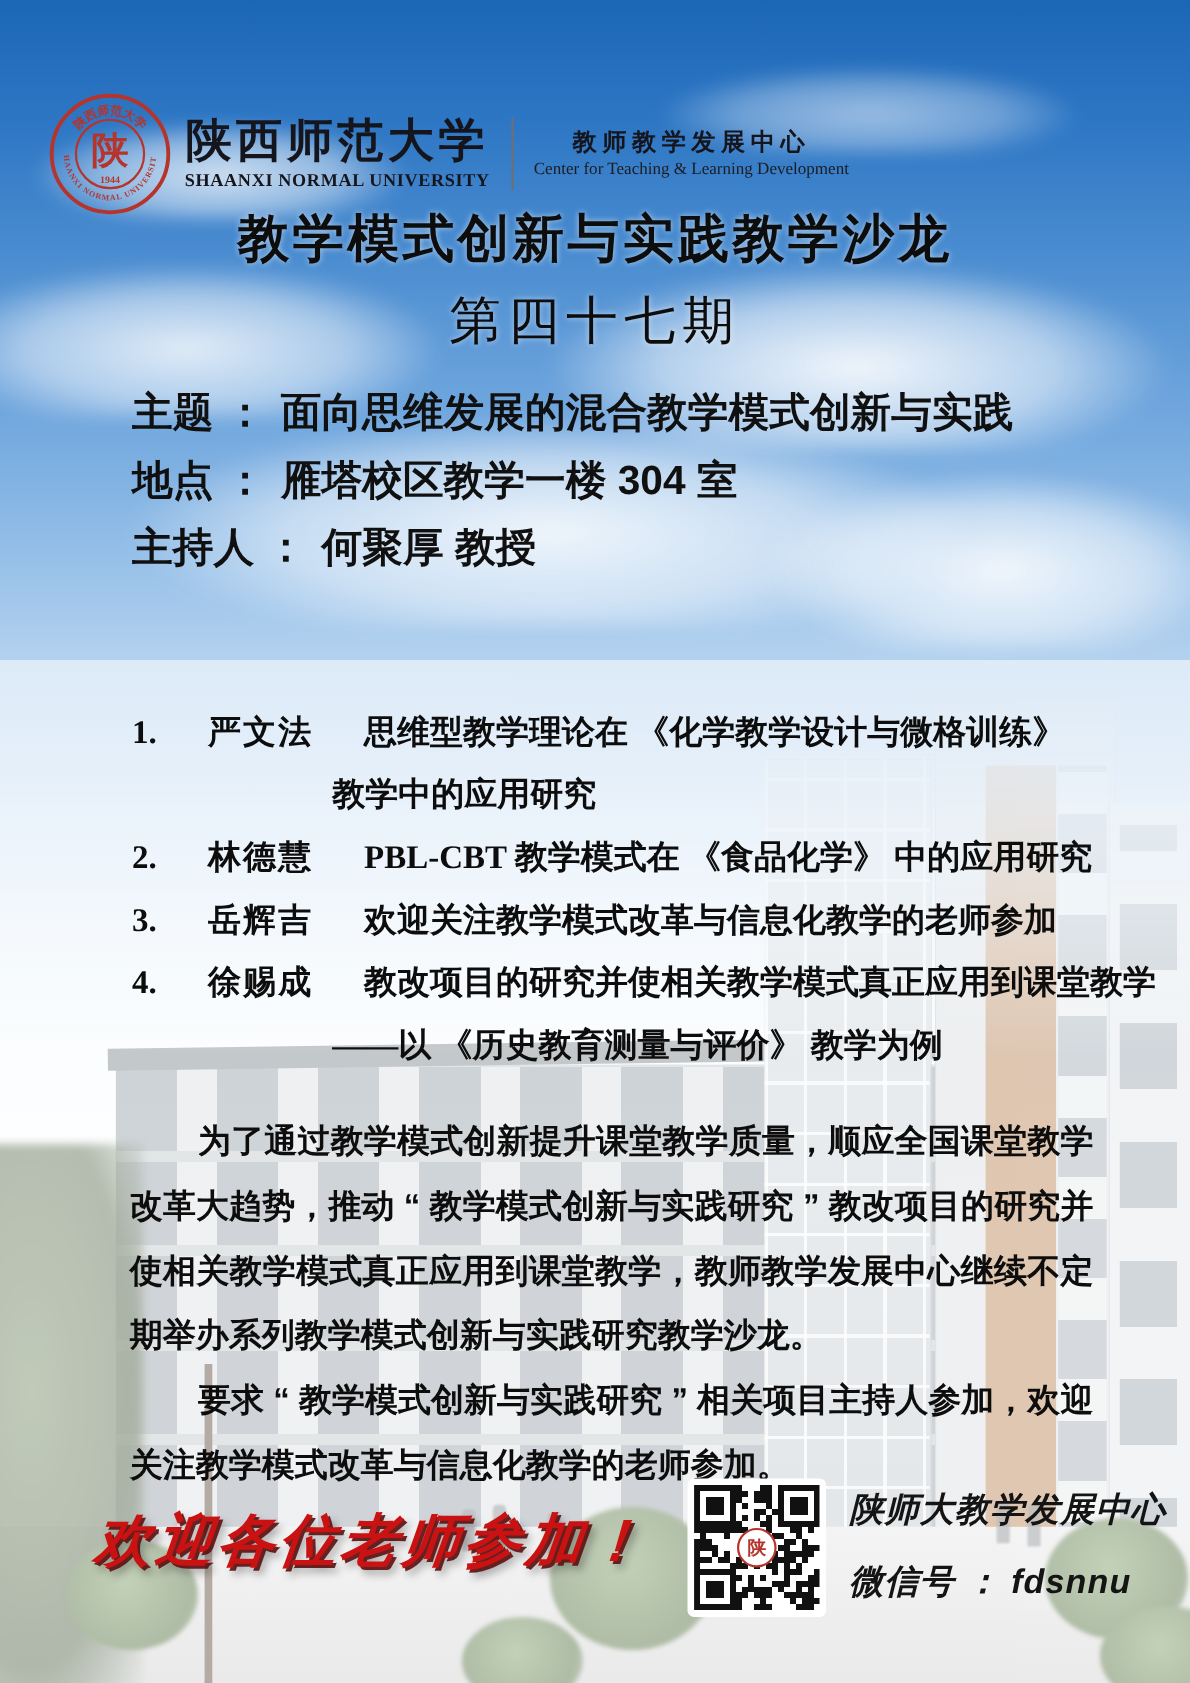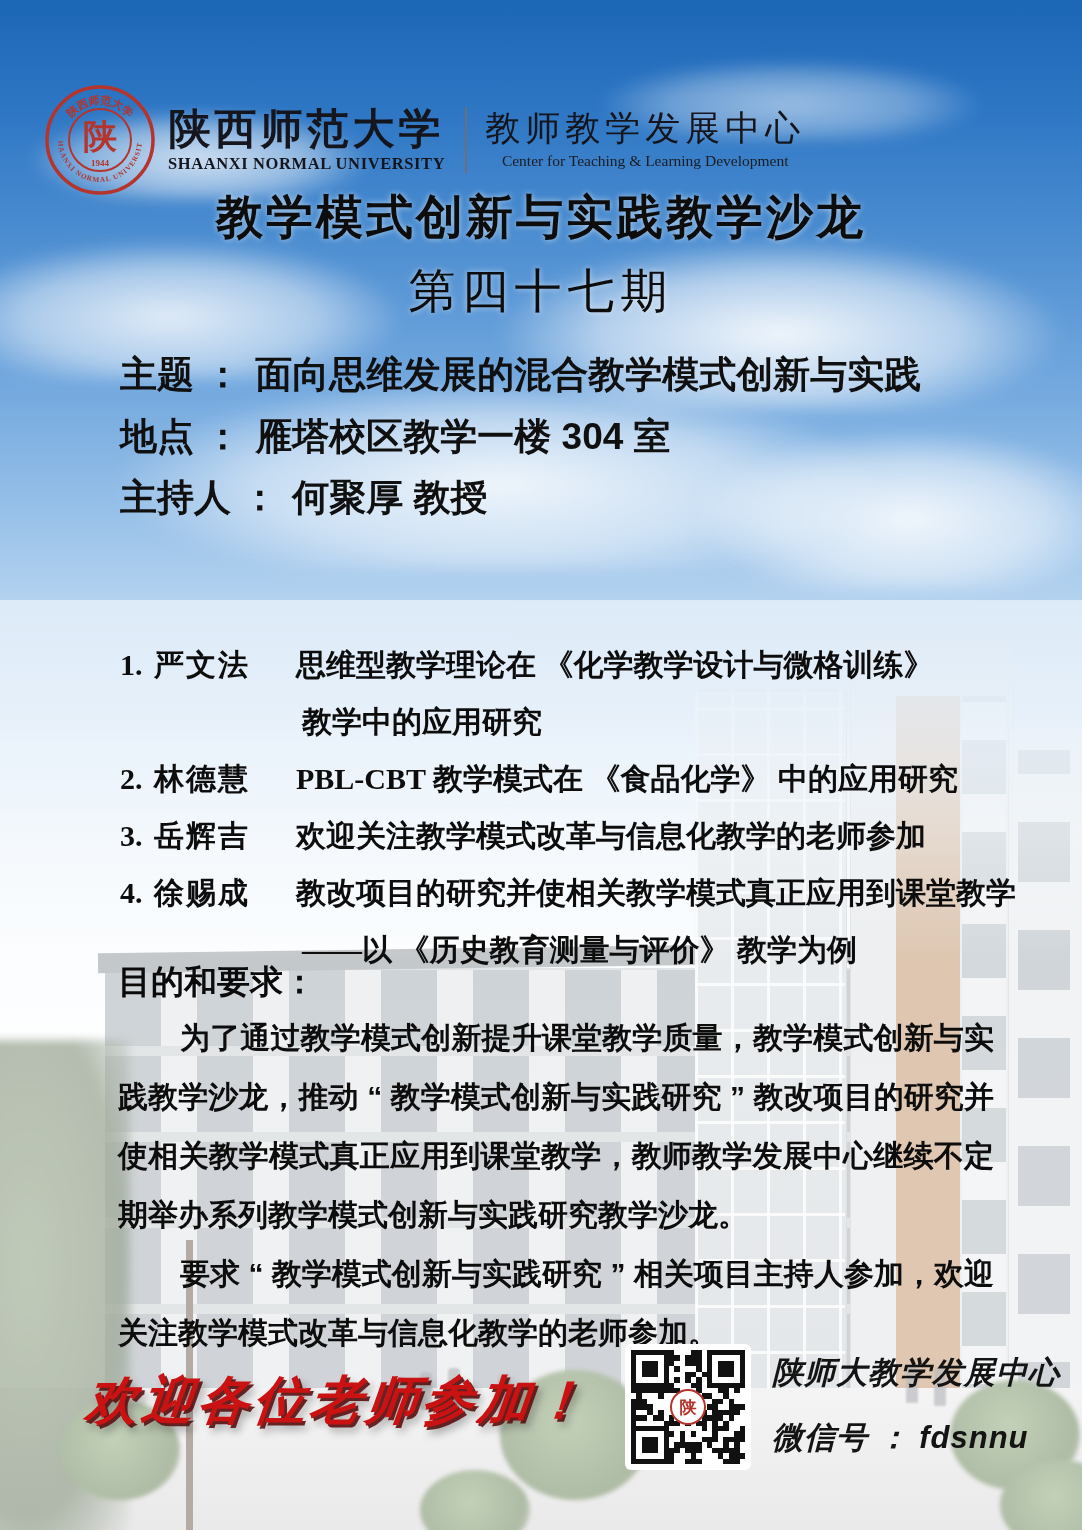--- a/index.html
+++ b/index.html
@@ -48,31 +48,31 @@
   .photo-fade{left:0;top:0;width:1082px;height:360px;background:linear-gradient(180deg,#ffffff 0%,rgba(255,255,255,.65) 45%,rgba(255,255,255,0) 100%);}
   
   .content{position:absolute;inset:0;}
   .masthead{position:absolute;left:44px;top:84px;right:30px;display:flex;align-items:center;}
   .seal{width:112px;height:112px;flex:0 0 auto;}
   .uni-block{margin-left:12px;text-align:center;}
   .uni-cn{font-family:"Liberation Serif","DejaVu Serif",serif;font-weight:700;font-size:42px;letter-spacing:4px;color:#15161d;line-height:1.1;}
   .uni-en{font-family:"Liberation Serif","DejaVu Serif",serif;font-weight:700;font-size:16.5px;letter-spacing:.6px;color:#15161d;margin-top:2px;}
   .mast-divider{width:2px;height:66px;background:#6b7077;margin:0 18px 0 20px;}
   .center-block{text-align:center;}
-  .center-cn{font-family:"Liberation Serif","DejaVu Serif",serif;font-weight:400;font-size:35px;letter-spacing:5px;color:#15161d;line-height:1.1;}
+  .center-cn{font-family:"Liberation Serif","DejaVu Serif",serif;font-weight:700;font-size:22px;letter-spacing:5px;color:#15161d;line-height:1.1;}
   .center-en{font-family:"Liberation Serif","DejaVu Serif",serif;font-size:15.5px;color:#1b1c22;margin-top:3px;}
   .title1{position:absolute;left:0;top:186px;width:100%;text-align:center;font-size:47px;font-weight:900;letter-spacing:3px;color:#0d0d0d;text-shadow:0 0 6px rgba(255,255,255,.6);}
   .title2{position:absolute;left:0;top:260px;width:100%;text-align:center;font-size:47px;font-weight:400;letter-spacing:6px;color:#0d0d0d;text-shadow:0 0 6px rgba(255,255,255,.6);}
   .info{position:absolute;left:120px;top:350px;width:880px;}
   .info-row{height:61.5px;font-size:37px;font-weight:700;color:#101010;white-space:nowrap;}
   .info-row .lbl{margin-right:14px;}
   .speakers{position:absolute;left:120px;top:645px;width:900px;font-family:"Liberation Serif","DejaVu Serif",serif;font-weight:700;font-size:30px;color:#0d0d0d;}
   .srow{position:relative;height:57px;white-space:nowrap;}
   .snum{display:inline-block;width:34px;}
-  .sname{display:inline-block;width:142px;letter-spacing:2px;}
+  .sname{display:inline-block;width:142px;letter-spacing:2px;margin-left:35px;}
   .sline2{padding-left:182px;}
   .sline2:empty{display:none;}
   .purpose-h{position:absolute;left:118px;top:960px;font-size:33px;font-weight:900;color:#0b0b0b;}
   .purpose-body{position:absolute;left:118px;top:1008px;width:876px;font-size:30px;font-weight:700;line-height:59px;color:#0d0d0d;text-align:justify;}
   .purpose-body p{margin:0;text-indent:62px;}
   .welcome{position:absolute;left:86px;top:1366px;font-size:52px;font-weight:900;font-style:italic;letter-spacing:4px;transform:skew(-6deg);color:#cb1212;text-shadow:3px 3px 0 rgba(90,15,15,.9),6px 7px 8px rgba(0,0,0,.35);}
   .qr{position:absolute;left:625px;top:1344px;width:126px;height:126px;background:#fff;border-radius:6px;padding:6px;box-sizing:border-box;}
   .qr svg{display:block;width:114px;height:114px;shape-rendering:crispEdges;}
   .qr-seal{position:absolute;left:50%;top:50%;width:36px;height:36px;margin:-18px 0 0 -18px;background:#fff;border:2px solid #b5342c;border-radius:50%;display:flex;align-items:center;justify-content:center;font-family:"Liberation Serif","DejaVu Serif",serif;font-weight:700;font-size:17px;color:#b5342c;box-sizing:border-box;}
   .wx{position:absolute;left:772px;top:1352px;font-style:italic;font-weight:700;color:#141414;}
@@ -173,23 +173,22 @@
       </div>
       <div class="srow">
         <span class="snum">3.</span><span class="sname">岳辉吉</span><span class="sline1">欢迎关注教学模式改革与信息化教学的老师参加</span>
       </div>
       <div class="srow">
         <span class="snum">4.</span><span class="sname">徐赐成</span><span class="sline1">教改项目的研究并使相关教学模式真正应用到课堂教学</span>
       </div>
       <div class="srow sline2">——以 《历史教育测量与评价》 教学为例</div>
     </div>
 
-    <div class="purpose-h">目的和要求：</div>
     <div class="purpose-body">
-      <p>为了通过教学模式创新提升课堂教学质量，教学模式创新与实践教学沙龙，推动 “ 教学模式创新与实践研究 ”  教改项目的研究并使相关教学模式真正应用到课堂教学，教师教学发展中心继续不定期举办系列教学模式创新与实践研究教学沙龙。</p>
+      <p>为了通过教学模式创新提升课堂教学质量，顺应全国课堂教学改革大趋势，推动 “ 教学模式创新与实践研究 ”  教改项目的研究并使相关教学模式真正应用到课堂教学，教师教学发展中心继续不定期举办系列教学模式创新与实践研究教学沙龙。</p>
       <p>要求 “ 教学模式创新与实践研究 ”  相关项目主持人参加，欢迎关注教学模式改革与信息化教学的老师参加。</p>
     </div>
 
     <div class="welcome">欢迎各位老师参加！</div>
 
     <div class="qr">
       <svg id="qrsvg" viewBox="0 0 21 21">
           <rect x="0" y="0" width="1" height="1" fill="#111"></rect>
           <rect x="1" y="0" width="1" height="1" fill="#111"></rect>
           <rect x="2" y="0" width="1" height="1" fill="#111"></rect>

